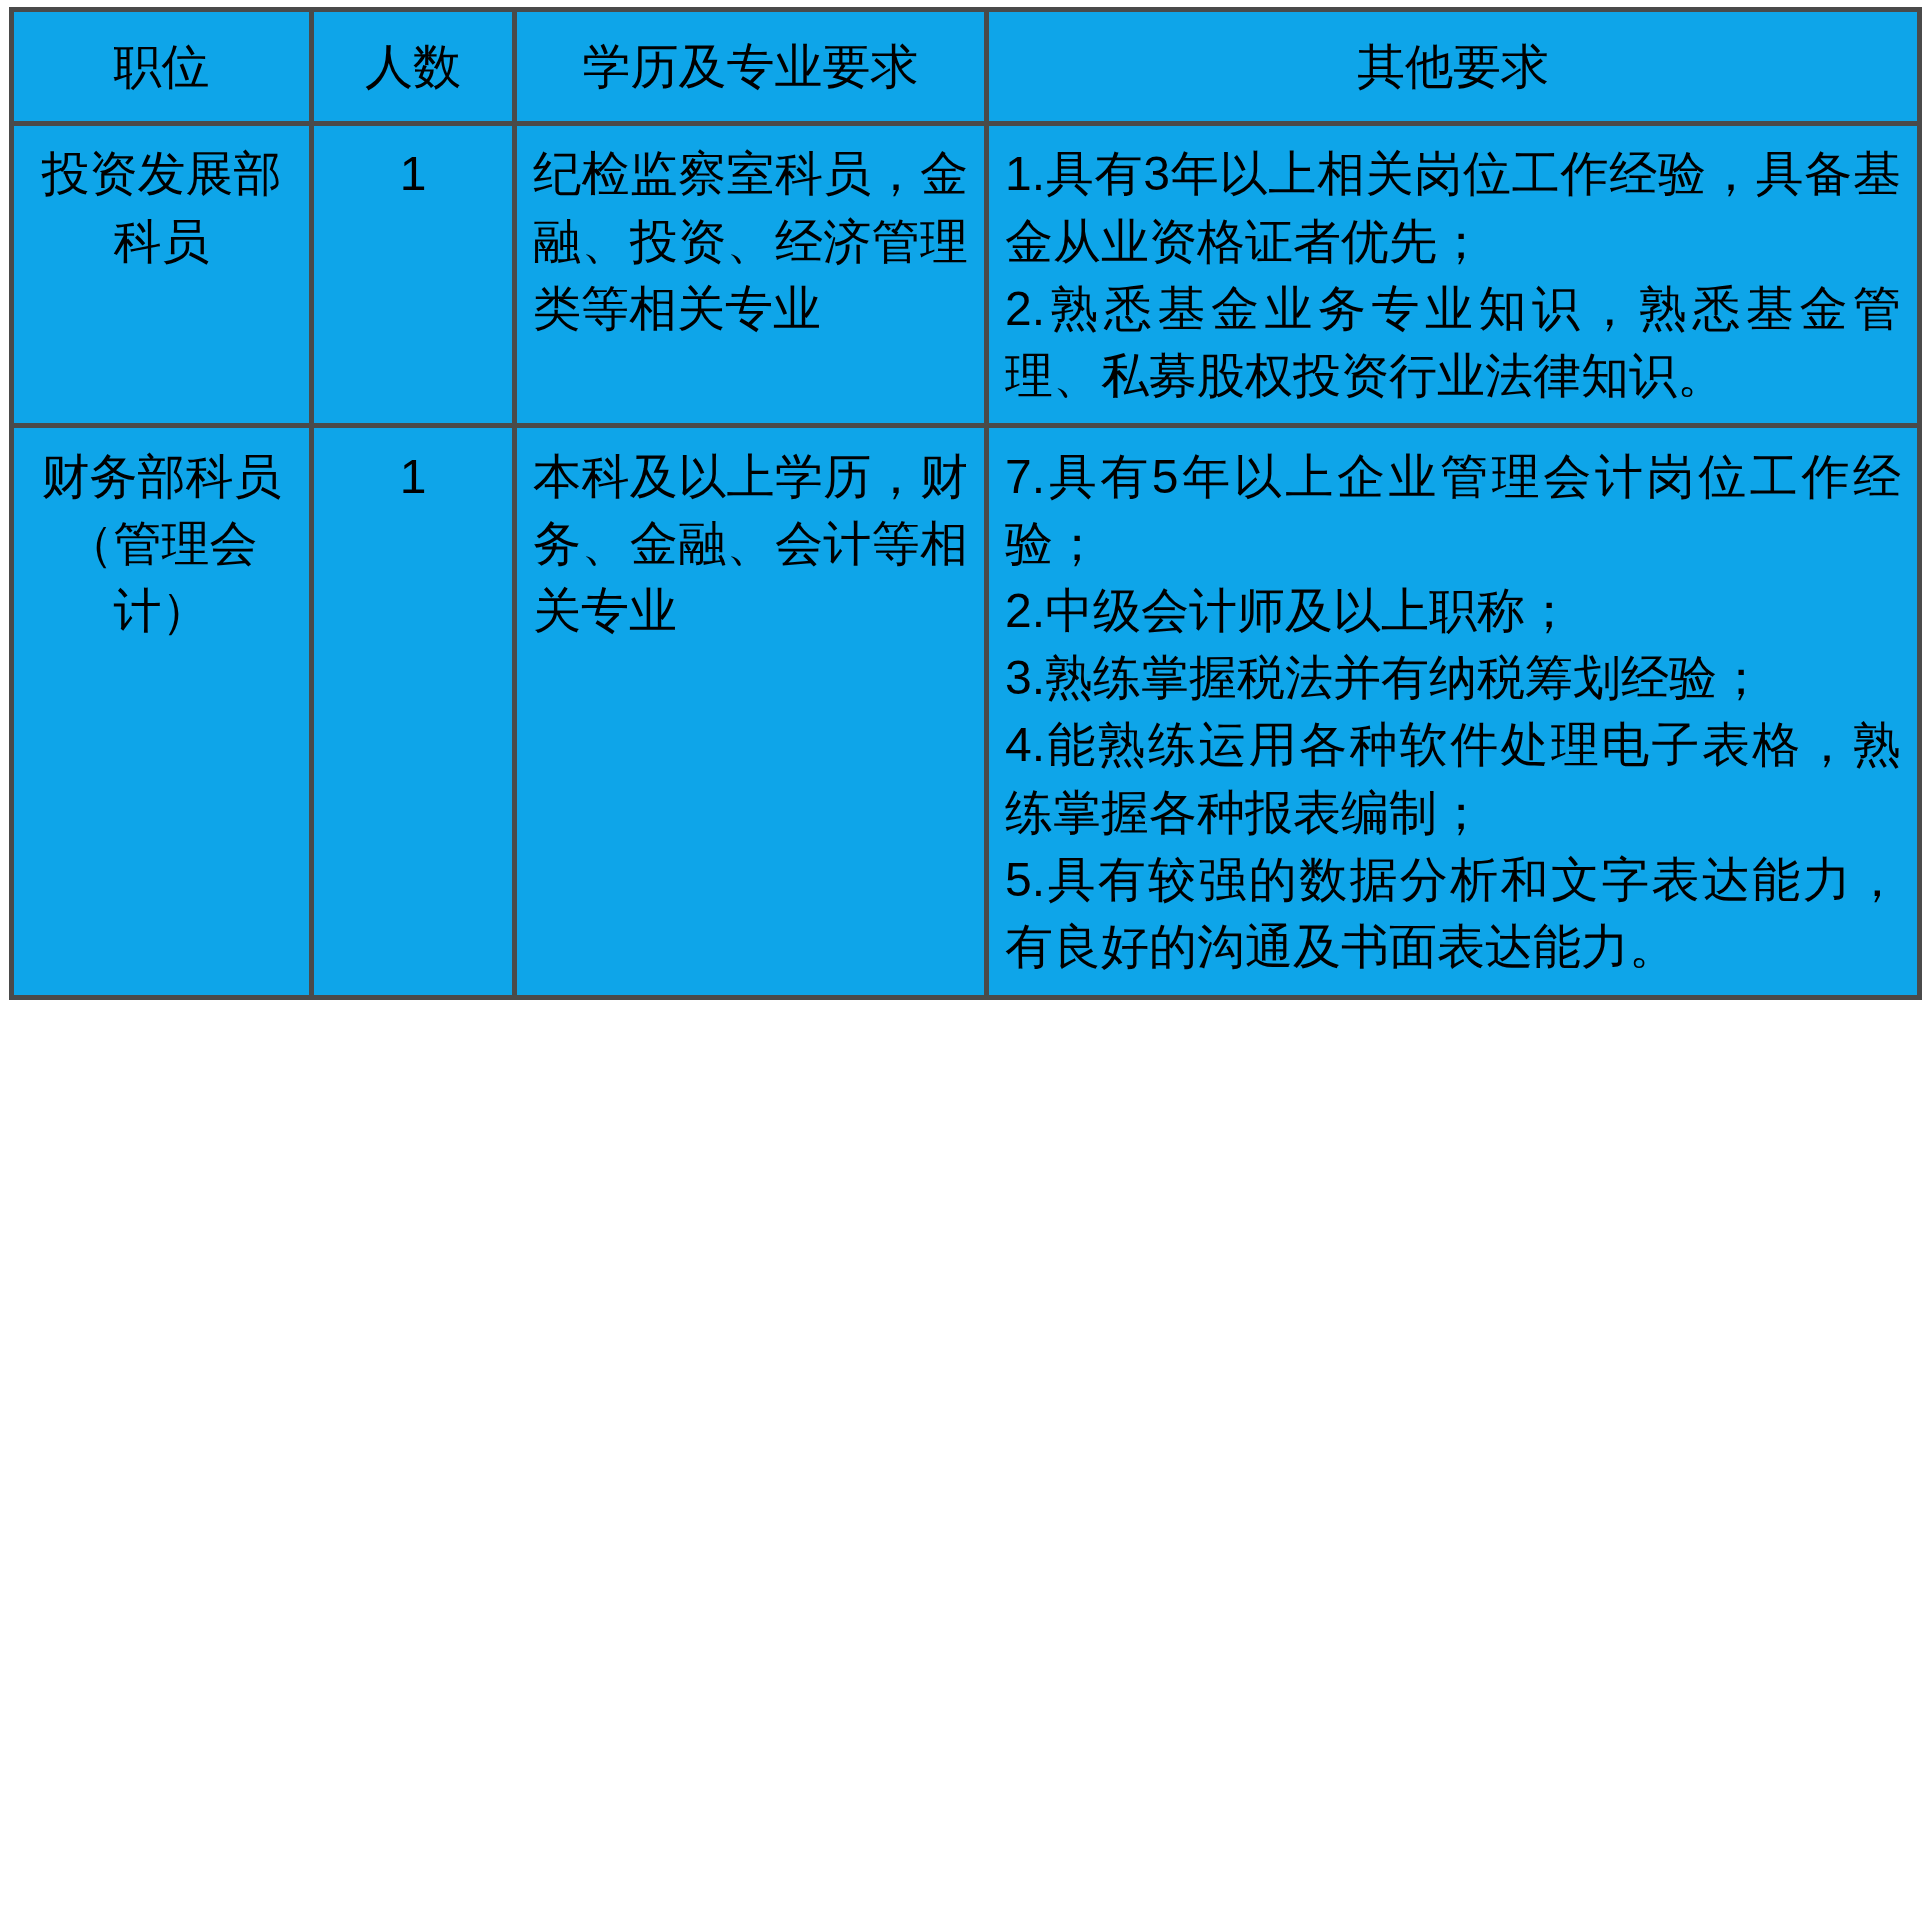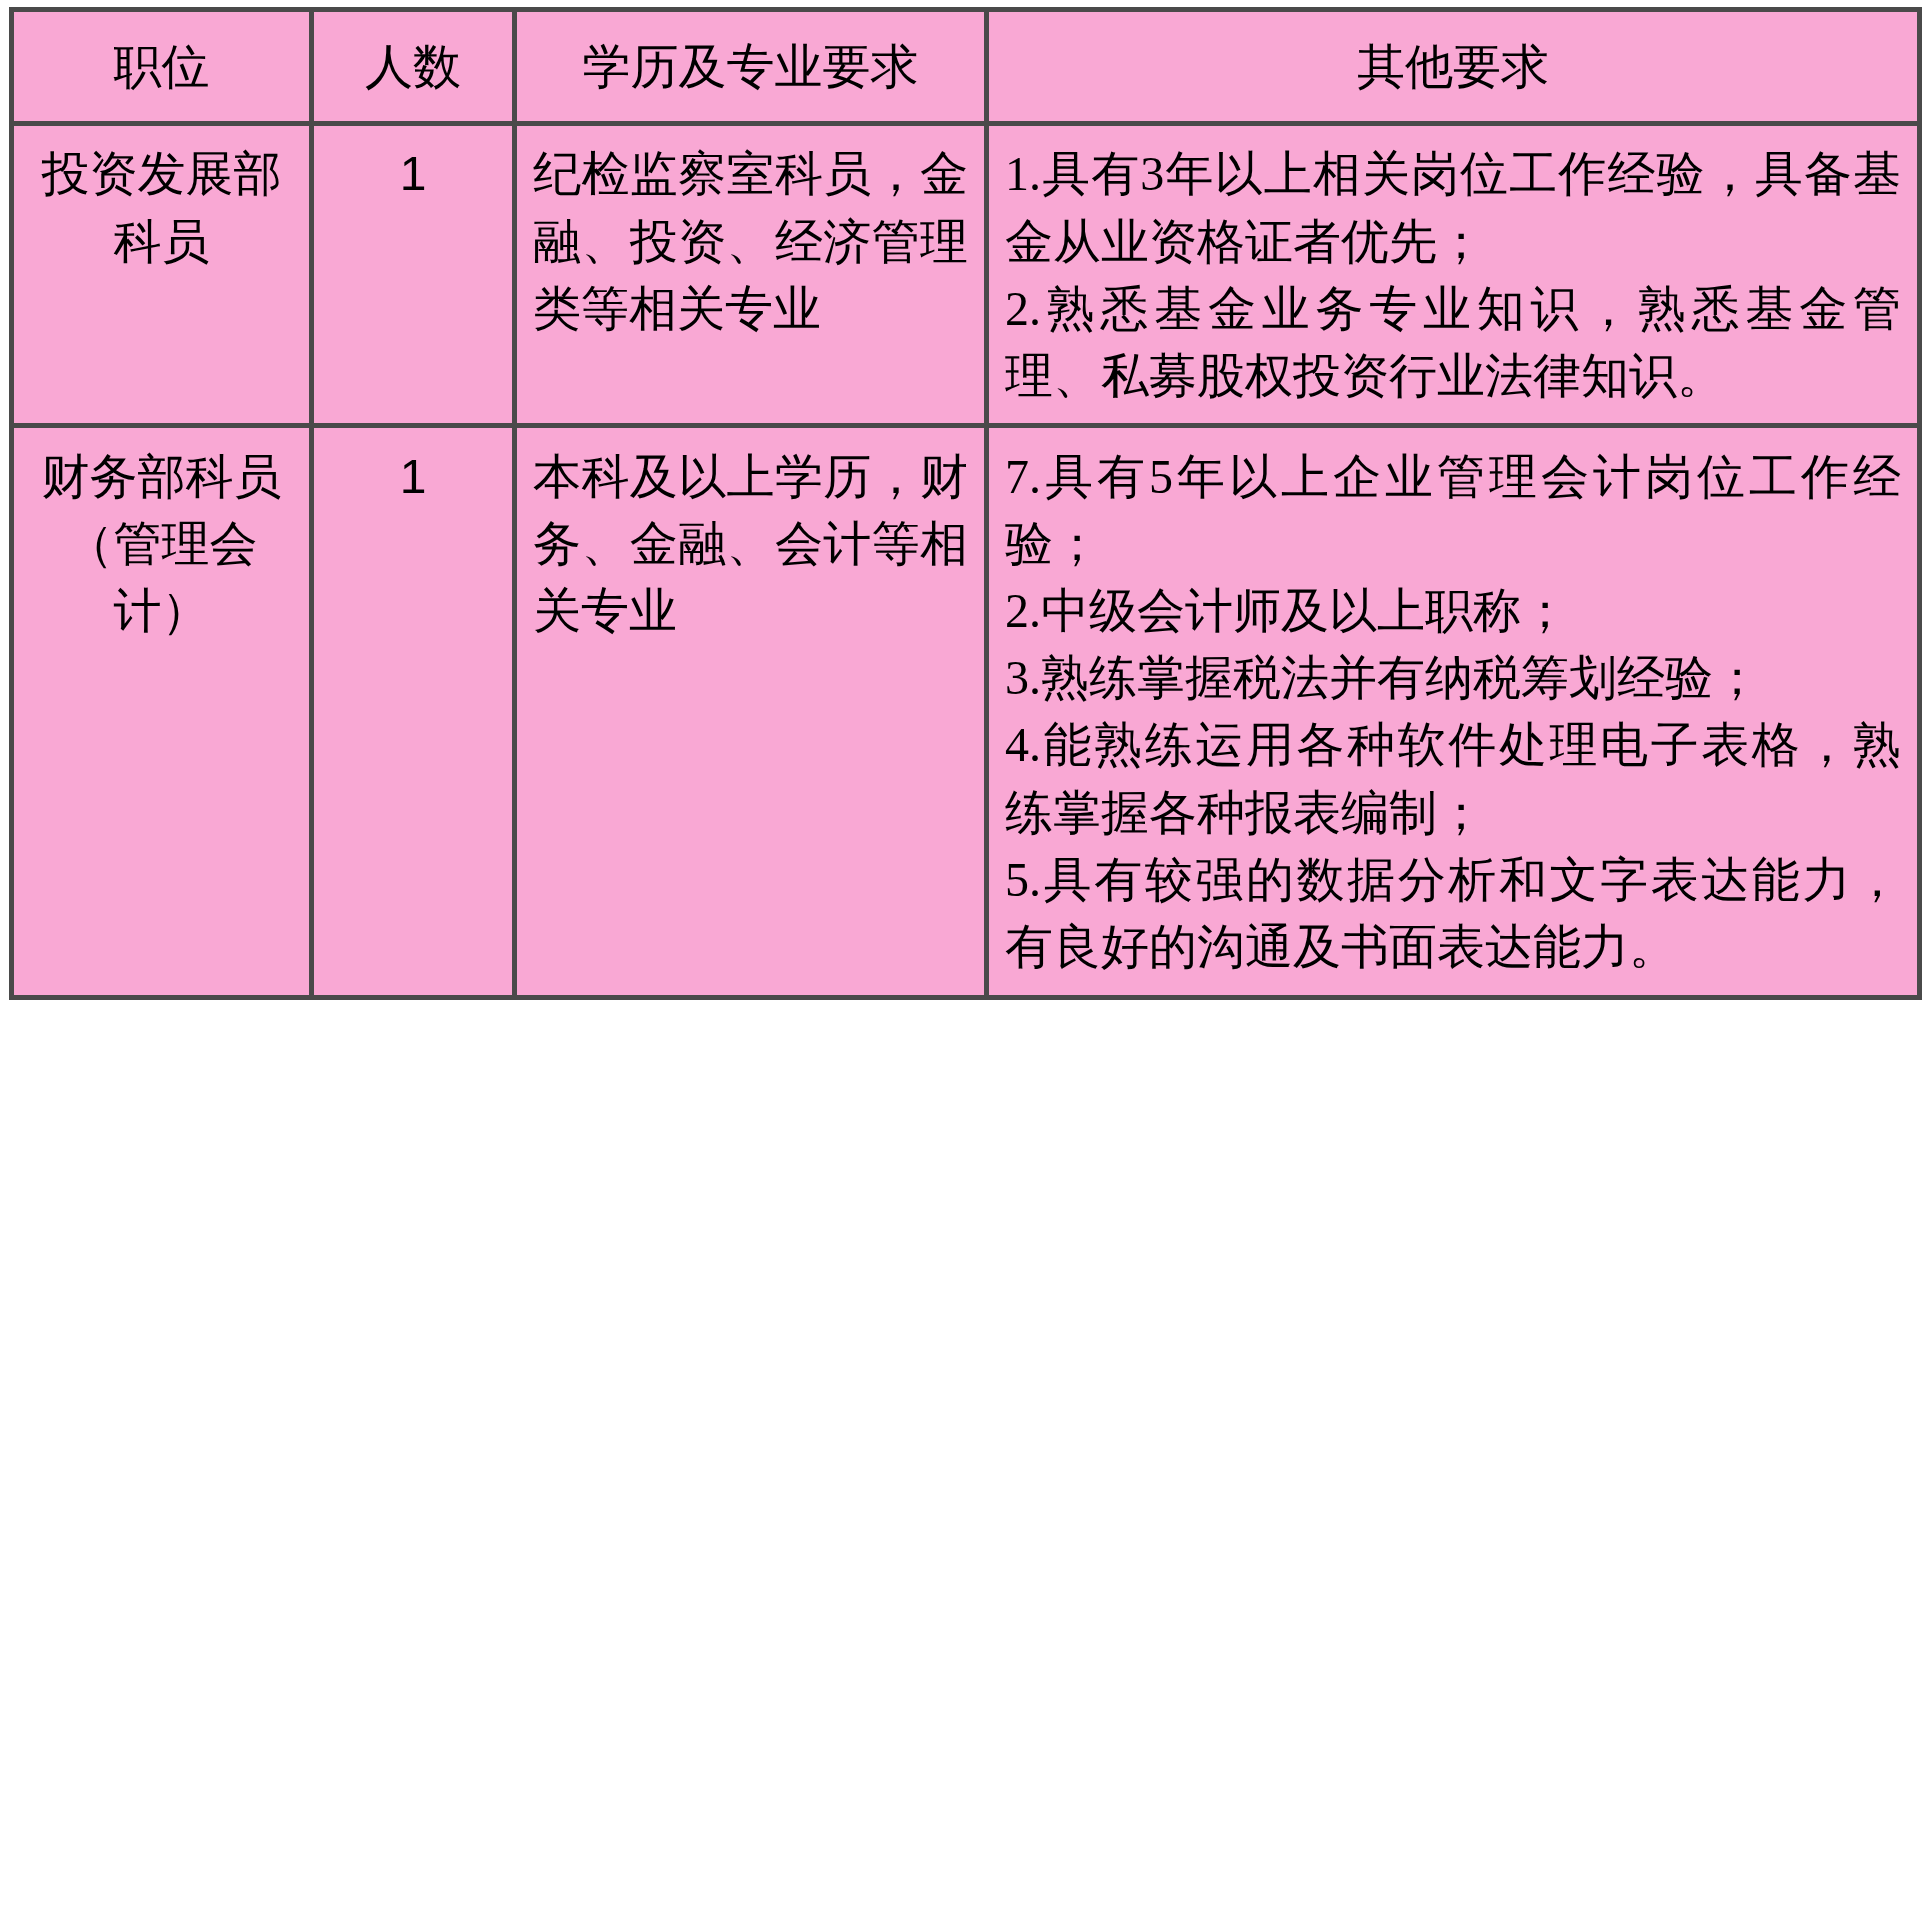--- a/index.html
+++ b/index.html
@@ -24,21 +24,21 @@
     line-height: 1.40;
   }
   table.job-table col.c-position  { width: 300px; }
   table.job-table col.c-count     { width: 203px; }
   table.job-table col.c-education { width: 472px; }
   table.job-table col.c-other     { width: auto;  }
 
   table.job-table th,
   table.job-table td {
     border: 5.3px solid #4a4a4a;
-    background: #f9a8d4;
+    background: #0ea5e9;
     box-sizing: border-box;
     padding: 14.3px 16px;
   }
   table.job-table th {
     font-weight: normal;
     text-align: center;
     vertical-align: middle;
     height: 114px;
     padding: 9px 7.1px;
   }
@@ -56,21 +56,21 @@
   td.count-cell {
     text-align: center;
     padding-top: 19.6px;
   }
   td.education-cell,
   td.requirements-cell {
     text-align: justify;
     padding-top: 23px;
   }
   td.requirements-cell { padding-bottom: 27px; }
-  .req-line { text-align: justify; font-family: Liberation Serif, serif; }
+  .req-line { text-align: justify; }
 </style>
 </head>
 <body>
 
 <div class="page">
   <table class="job-table">
     <colgroup>
       <col class="c-position">
       <col class="c-count">
       <col class="c-education">

